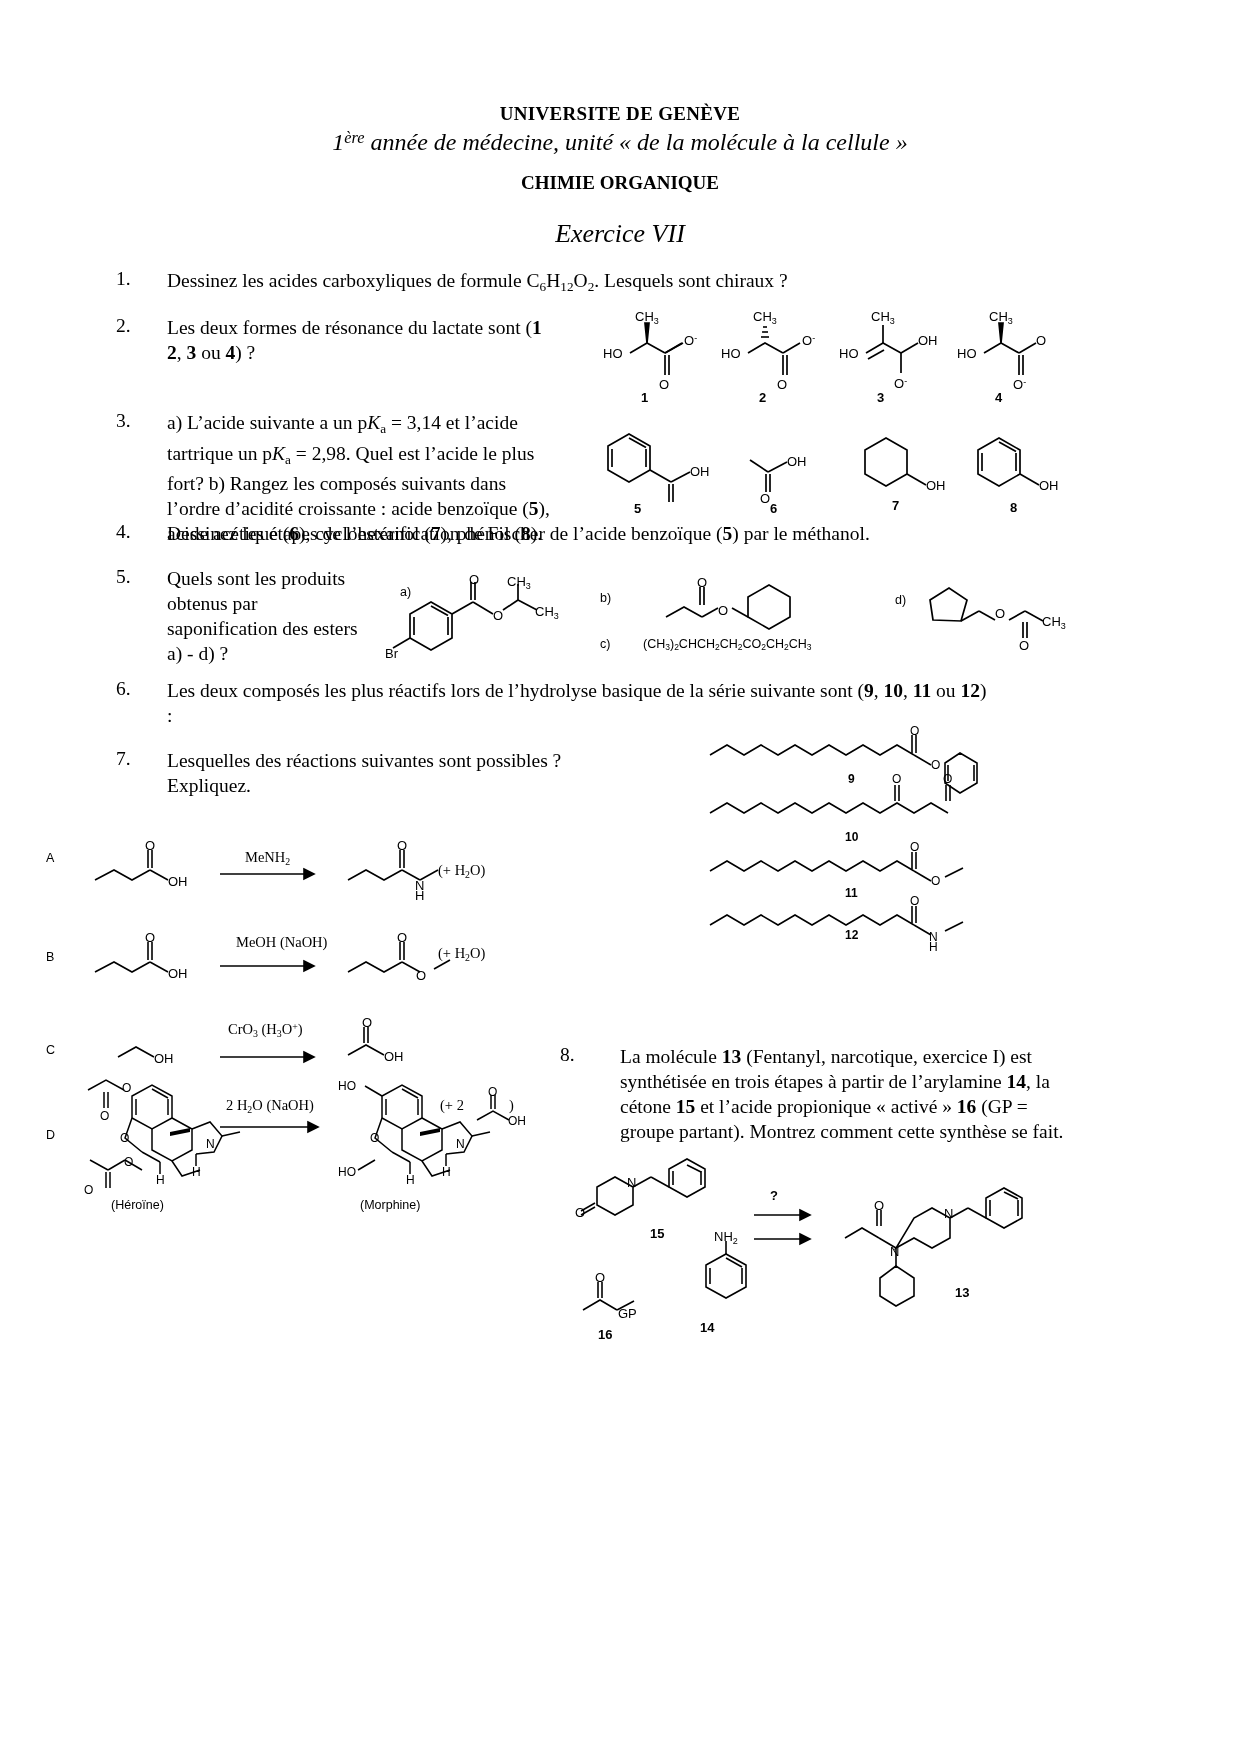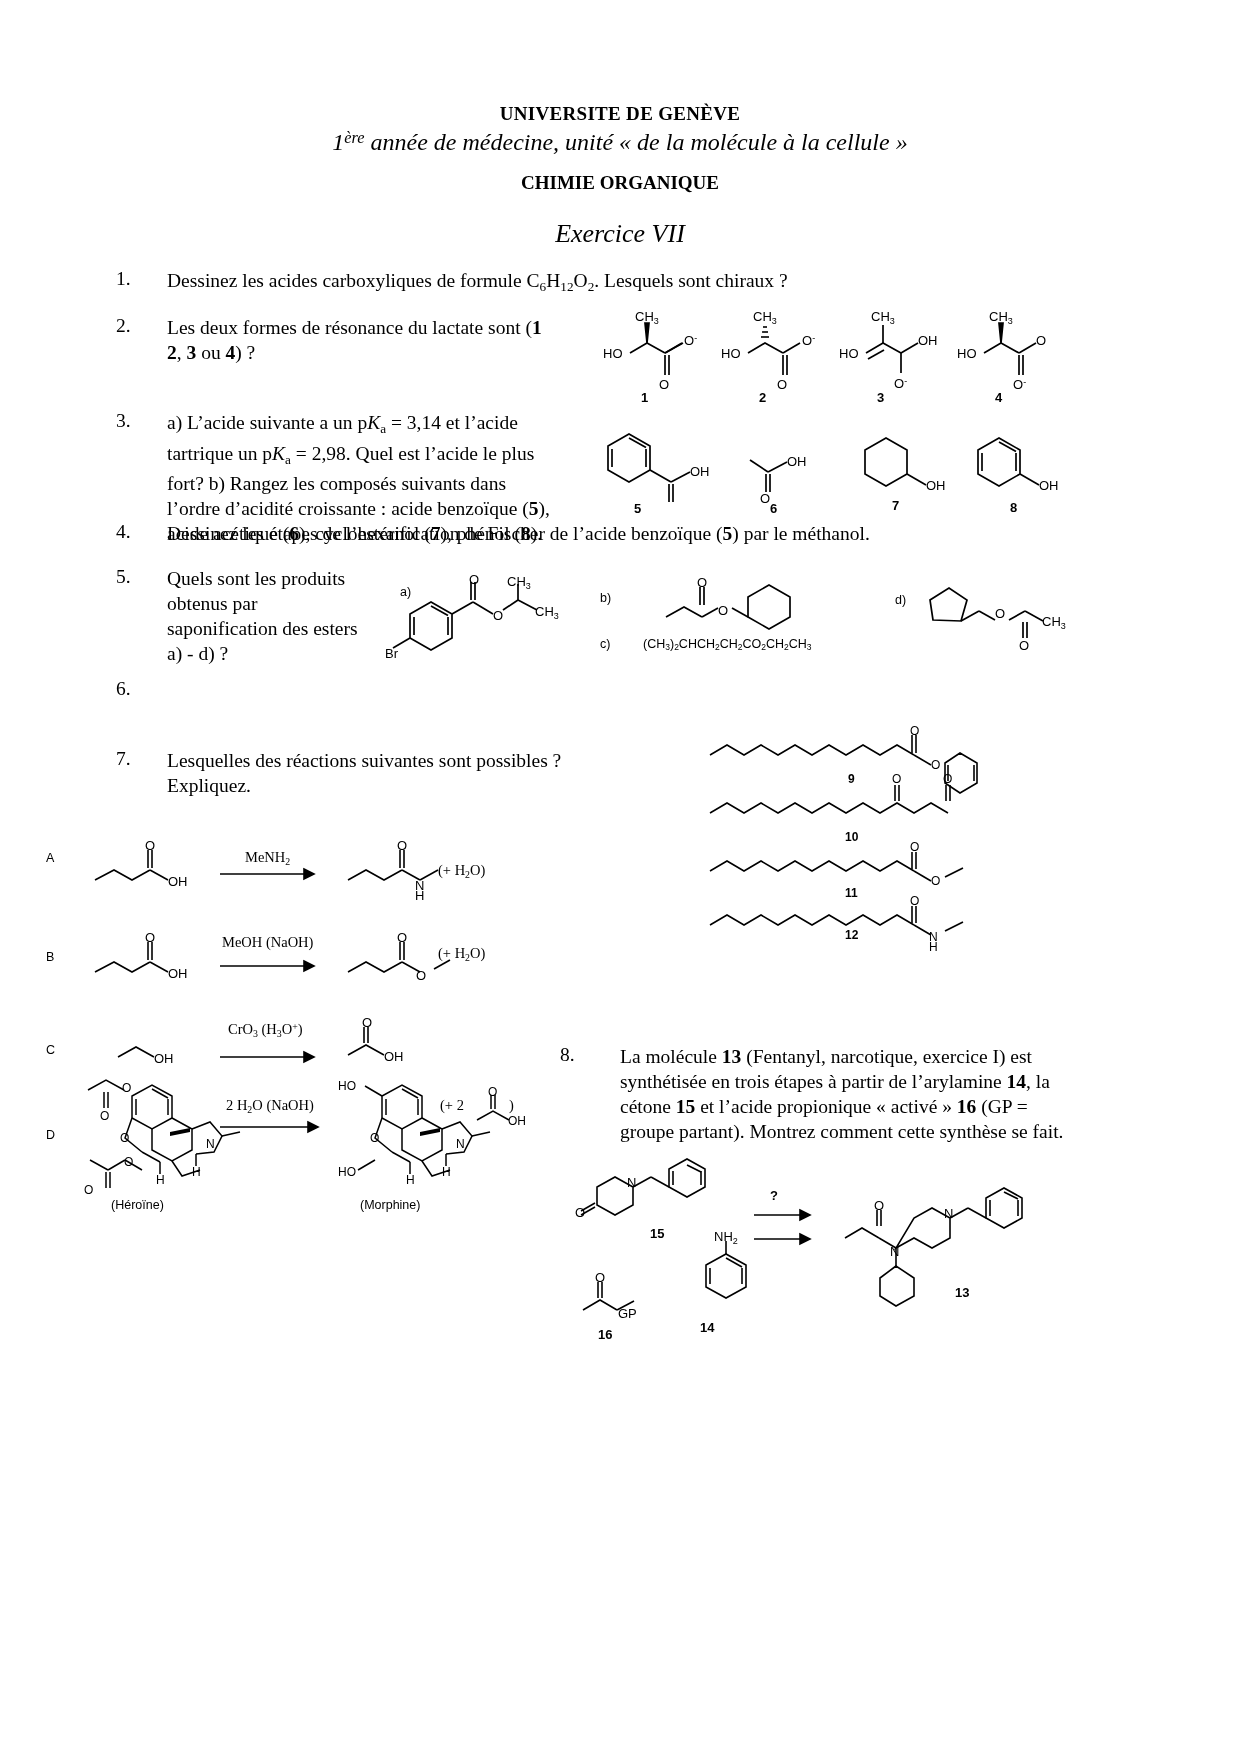--- a/index.html
+++ b/index.html
@@ -237,20 +237,24 @@
           <path d="M102,44 L102,60"></path>
         <path d="M100,33 L118,43"></path>
       </g>
       <text x="70" y="40" font-size="13">O</text>
       <text x="94" y="72" font-size="13">O</text>
       <text x="117" y="48" font-size="13">CH<tspan font-size="9" dy="3">3</tspan></text>
     </svg>
   </div>
 
   <div class="abs qnum" style="left:116px;top:678px;">6.</div>
+  <div class="abs qtxt" style="left:167px;top:678px;width:890px;">
+    <span>Les deux composés les plus réactifs lors de l’hydrolyse basique de la série suivante sont (</span><b>9</b><span>, </span><b>10</b><span>, </span><b>11</b><span> ou </span><b>12</b><span>)</span><br>
+    <span>:</span>
+  </div>
 
   <div class="abs qnum" style="left:116px;top:748px;">7.</div>
   <div class="abs qtxt" style="left:167px;top:748px;width:450px;">
     <span>Lesquelles des réactions suivantes sont possibles ?</span><br>
     <span>Expliquez.</span>
   </div>
 
   <div class="abs" style="left:705px;top:725px;">
     <svg width="320" height="215" viewBox="0 0 320 215">
 
@@ -348,21 +352,21 @@
           <path d="M314,30 L314,12"></path>
         <path d="M312,32 L330,42"></path>
         <path d="M344,39 L360,30"></path>
       </g>
       <text x="55" y="12" font-size="13">O</text>
       <text x="78" y="48" font-size="13">OH</text>
       <text x="307" y="12" font-size="13">O</text>
       <text x="326" y="50" font-size="13">O</text>
     </svg>
   </div>
-  <div class="abs serifsm" style="left:222px;top:934px;">MeOH (NaOH)</div>
+  <div class="abs serifsm" style="left:236px;top:934px;">MeOH (NaOH)</div>
   <div class="abs serifsm" style="left:438px;top:945px;">
     <span>(+ H</span><sub>2</sub><span>O)</span>
   </div>
 
   <div class="abs lbl" style="left:46px;top:1043px;">C</div>
   <div class="abs" style="left:90px;top:1025px;">
     <svg width="420" height="55" viewBox="0 0 420 55">
       <g stroke="#000" stroke-width="1.6" fill="none">
         <path d="M28,32 L46,22 L64,32"></path>
         <path d="M130,32 L222,32"></path>

